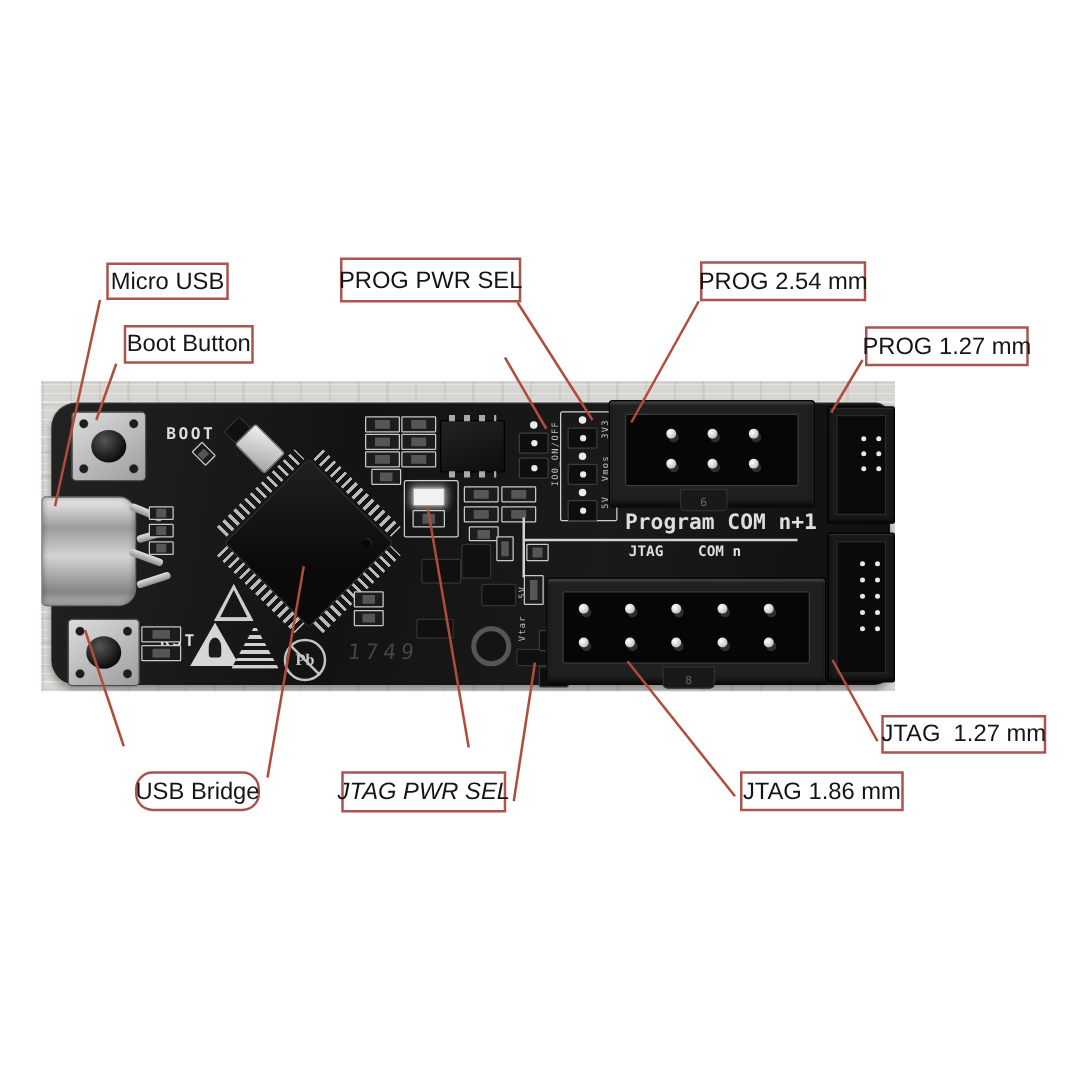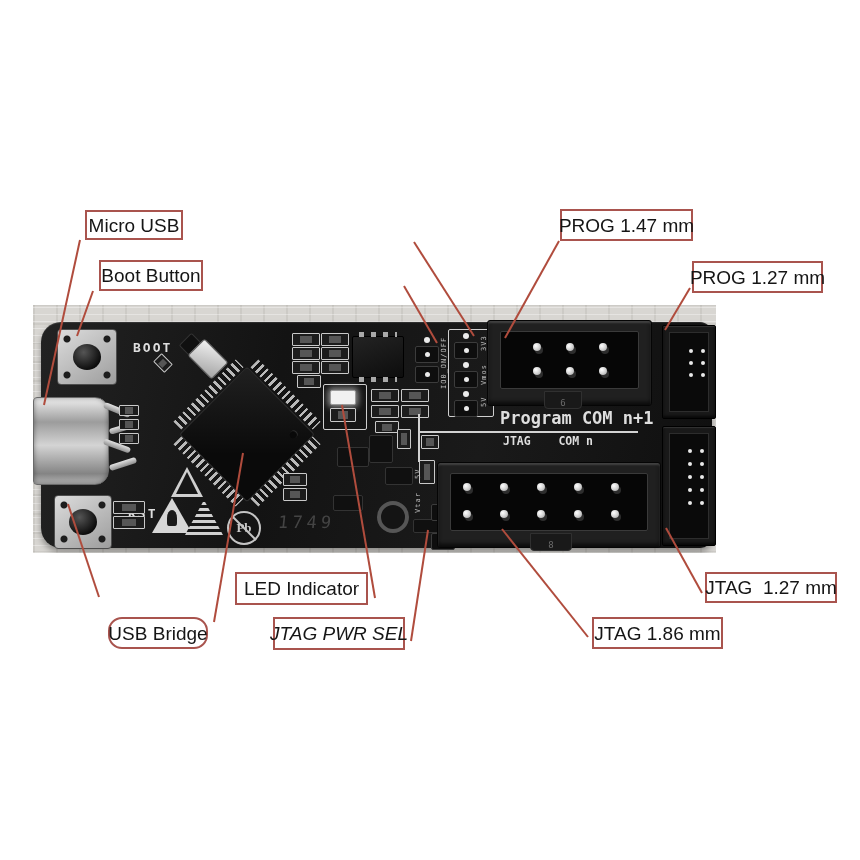--- a/index.html
+++ b/index.html
@@ -297,23 +297,23 @@
     </div>
     <div class="tri" style="left:152px;top:195px;width:38px;height:35px;background:repeating-linear-gradient(0deg,#d0d0d0 0 3px,#161616 3px 6px);"></div>
     <div class="pb" style="left:194px;top:206px;width:30px;height:30px;">
       <span>Pb</span>
     </div>
     <div class="datecode" style="left:245px;top:209px;">1749</div>
   </div>
 
   <div class="callout" style="left: 85px; top: 210px; width: 98px; height: 30px;">Micro USB</div>
   <div class="callout" style="left: 99px; top: 260px; width: 104px; height: 31px;">Boot Button</div>
-  <div class="callout" style="left: 560px; top: 209px; width: 133px; height: 32px;">PROG 1.47 mm</div>
+  <div class="callout" style="left: 272px; top: 206px; width: 145px; height: 36px;">PROG PWR SEL</div>
+  <div class="callout" style="left: 560px; top: 209px; width: 133px; height: 32px;">PROG 2.54 mm</div>
   <div class="callout" style="left: 692px; top: 261px; width: 131px; height: 32px;">PROG 1.27 mm</div>
-  <div class="callout" style="left: 235px; top: 572px; width: 133px; height: 33px;">LED Indicator</div>
   <div class="callout" style="left: 108px; top: 617px; width: 100px; height: 32px; border-radius: 14px;">USB Bridge</div>
   <div class="callout" style="left: 273px; top: 617px; width: 132px; height: 33px; font-style: italic;">JTAG PWR SEL</div>
   <div class="callout" style="left: 592px; top: 617px; width: 131px; height: 32px;">JTAG 1.86 mm</div>
   <div class="callout" style="left: 705px; top: 572px; width: 132px; height: 31px;">JTAG  1.27 mm</div>
 
   <svg id="leader-lines" width="860" height="860">
       <line x1="80" y1="240" x2="44" y2="405"></line>
       <line x1="93" y1="291" x2="77" y2="336"></line>
       <line x1="414" y1="242" x2="474" y2="336"></line>
       <line x1="404" y1="286" x2="437" y2="343"></line>

